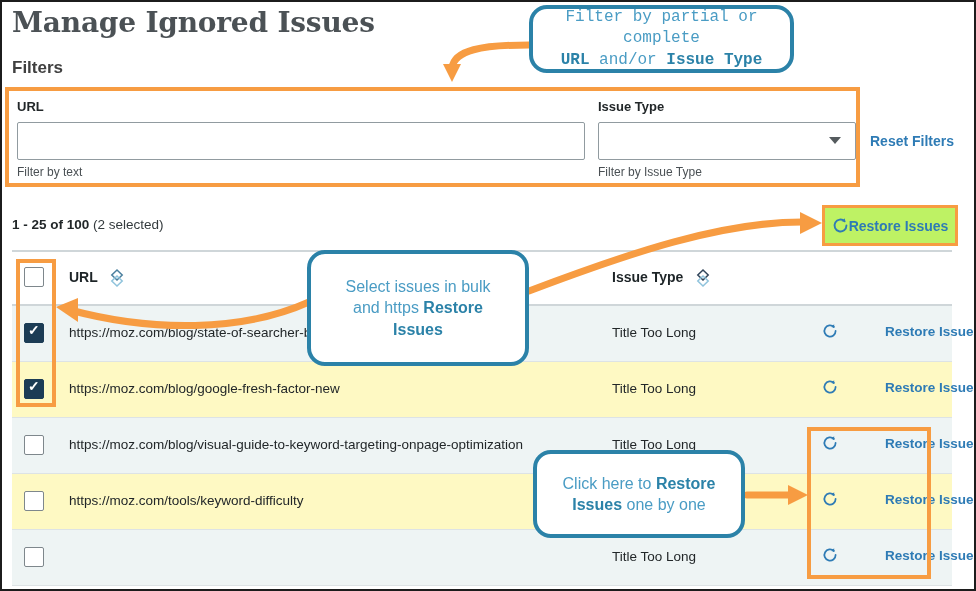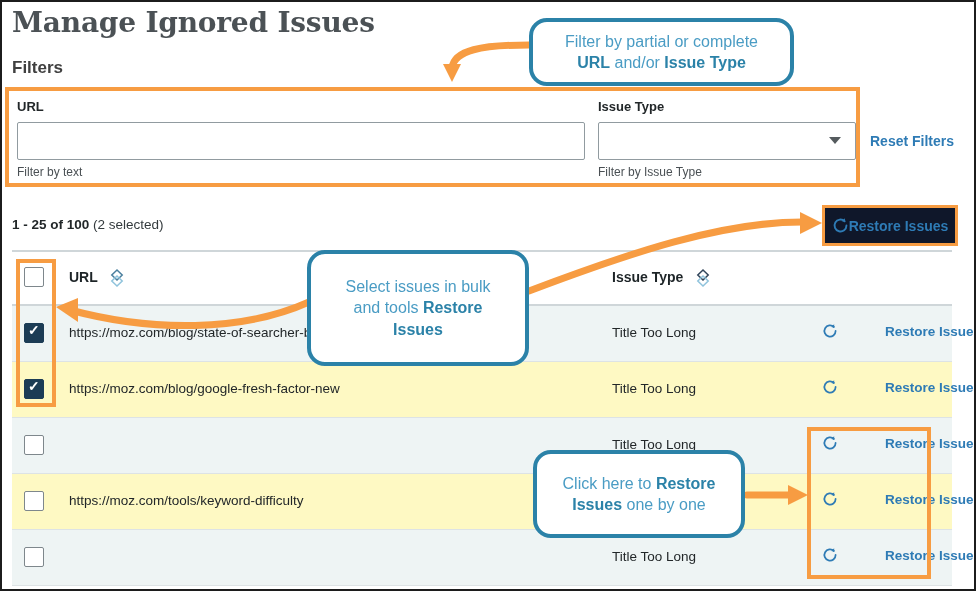--- a/index.html
+++ b/index.html
@@ -110,21 +110,21 @@
 
   
   .bulk-box {
     position: absolute;
     left: 820px;
     top: 203px;
     width: 136px;
     height: 41px;
     border: 3px solid #f79c42;
     box-sizing: border-box;
-    background: #0f172a;
+    background: #bef264;
     display: flex;
     align-items: center;
     justify-content: center;
     gap: 0;
     cursor: pointer;
   }
   .bulk-box .lbl {
     font-size: 14px;
     font-weight: bold;
     color: #2e7bb5;
@@ -223,21 +223,21 @@
     color: #4a9cc4;
     font-size: 16px;
     line-height: 1.32;
     text-align: center;
     display: flex;
     align-items: center;
     justify-content: center;
     padding: 6px 12px;
   }
   .callout b { color: #2b82a8; font-weight: bold; }
-  .callout-1 { left: 527px; top: 16px;  width: 265px; height: 68px; }
+  .callout-1 { left: 527px; top: 3px;  width: 265px; height: 68px; font-family: Liberation Mono, monospace; }
   .callout-2 { left: 305px; top: 248px; width: 222px; height: 116px; }
   .callout-3 { left: 531px; top: 448px; width: 212px; height: 88px; }
 
   
   .arrows {
     position: absolute;
     left: 0; top: 0;
     width: 976px; height: 591px;
     pointer-events: none;
   }
@@ -314,20 +314,21 @@
         <svg width="16" height="16" viewBox="0 0 20 20">
           <path d="M17 10a7 7 0 1 1-2.1-5" fill="none" stroke="#2e7bb5" stroke-width="2.2" stroke-linecap="round"></path>
           <path d="M15.2 1.6 L15.2 5.6 L11.4 5.0 Z" fill="#2e7bb5"></path>
         </svg>
         <span class="lbl">Restore Issue</span>
       </div>
     </div>
 
     <div class="trow alt">
       <div class="cbx"></div>
+      <div class="cell-url">https://moz.com/blog/visual-guide-to-keyword-targeting-onpage-optimization</div>
       <div class="cell-type">Title Too Long</div>
       <div class="cell-act">
         <svg width="16" height="16" viewBox="0 0 20 20">
           <path d="M17 10a7 7 0 1 1-2.1-5" fill="none" stroke="#2e7bb5" stroke-width="2.2" stroke-linecap="round"></path>
           <path d="M15.2 1.6 L15.2 5.6 L11.4 5.0 Z" fill="#2e7bb5"></path>
         </svg>
         <span class="lbl">Restore Issue</span>
       </div>
     </div>
 
@@ -378,21 +379,21 @@
   <div class="callout callout-1">
     <div>
       <span>Filter by partial or complete</span><br>
       <b>URL</b><span> and/or </span><b>Issue Type</b>
     </div>
   </div>
 
   <div class="callout callout-2">
     <div>
       <span>Select issues in bulk</span><br>
-      <span>and tools </span><b>Restore</b><br>
+      <span>and https </span><b>Restore</b><br>
       <b>Issues</b>
     </div>
   </div>
 
   <div class="callout callout-3">
     <div>
       <span>Click here to </span><b>Restore</b><br>
       <b>Issues</b><span> one by one</span>
     </div>
   </div>

